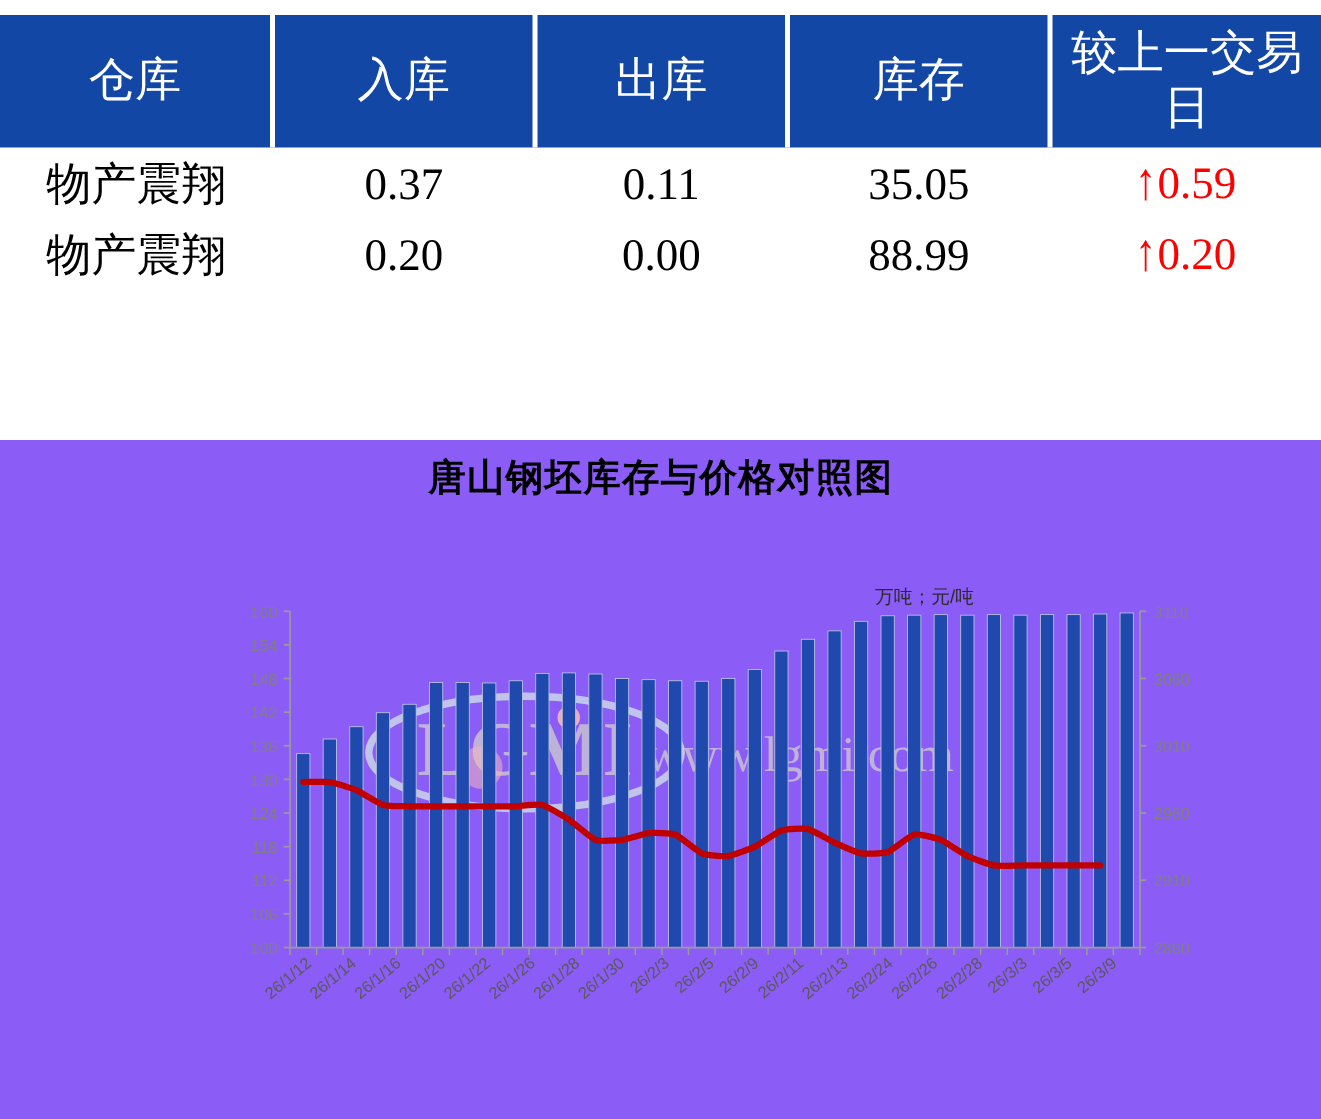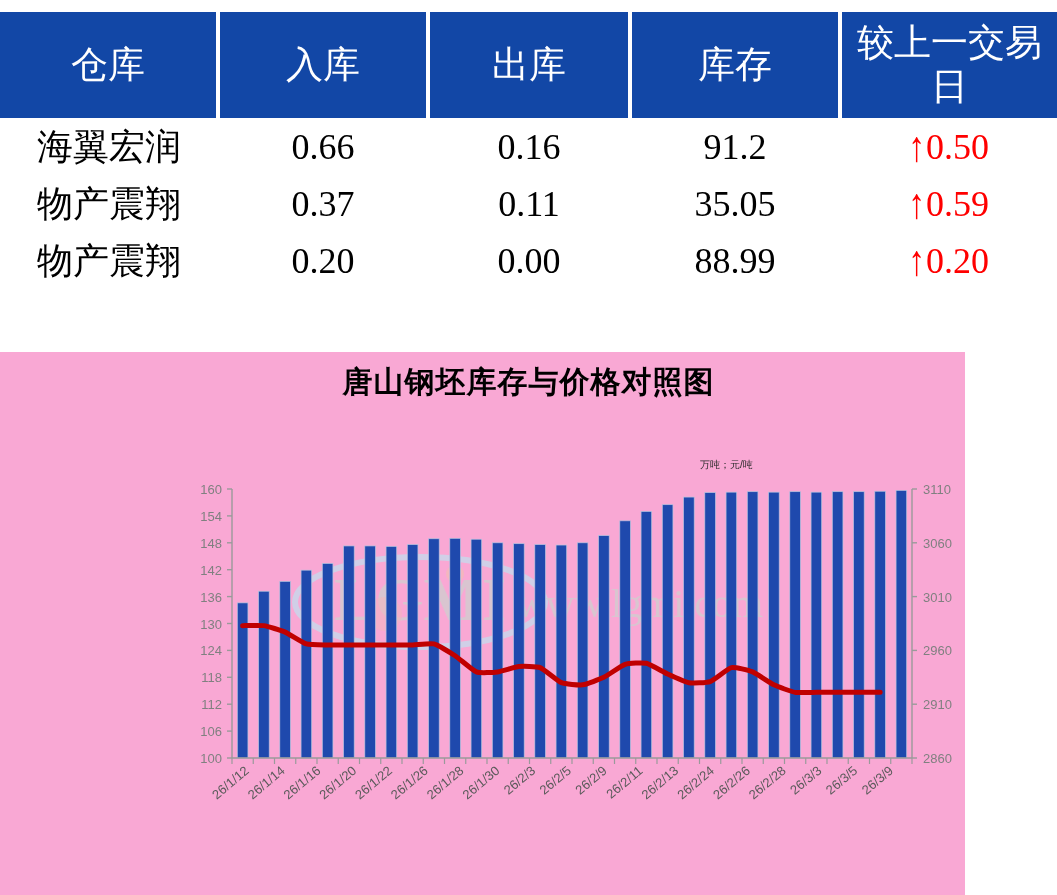--- a/index.html
+++ b/index.html
@@ -56,36 +56,36 @@
     color: #ff0000;
     font-size: 34px;
     display: inline-block;
     transform: scaleY(1.25) translateY(-1px);
     margin-right: 1px;
   }
 
   
   #chart-block {
     position: absolute; left: 0; top: 352px;
-    width: 965px; height: 543px;
-    background: #f9a8d4;
+    width: 1057px; height: 543px;
+    background: #8b5cf6;
   }
   #chart-title {
     position: absolute; left: 0; top: 10px; width: 1057px;
     text-align: center;
     font-size: 30px;
     color: #000000;
     font-family: "Liberation Serif","DejaVu Serif",serif;
     font-weight: bold;
     letter-spacing: 1px;
   }
   #unit-label {
     position: absolute;
-    left: 700px; top: 106px;
-    font-size: 10px;
+    left: 700px; top: 116px;
+    font-size: 15px;
     color: #2a2a2a;
     font-family: "Liberation Sans","DejaVu Sans",sans-serif;
     white-space: nowrap;
   }
   #plot-wrap {
     position: absolute;
     left: 0; top: 0; width: 1057px; height: 543px;
   }
   #plot-svg { position: absolute; left: 0; top: 0; }
 
@@ -111,27 +111,20 @@
     <thead>
       <tr>
         <th>仓库</th>
         <th>入库</th>
         <th>出库</th>
         <th>库存</th>
         <th>较上一交易日</th>
       </tr>
     </thead>
     <tbody>
-      <tr>
-        <td class="name">海翼宏润</td>
-        <td>0.66</td>
-        <td>0.16</td>
-        <td>91.2</td>
-        <td class="chg"><span class="arrow-up">↑</span><span>0.50</span></td>
-      </tr>
       <tr>
         <td class="name">物产震翔</td>
         <td>0.37</td>
         <td>0.11</td>
         <td>35.05</td>
         <td class="chg"><span class="arrow-up">↑</span><span>0.59</span></td>
       </tr>
       <tr>
         <td class="name">物产震翔</td>
         <td>0.20</td>

